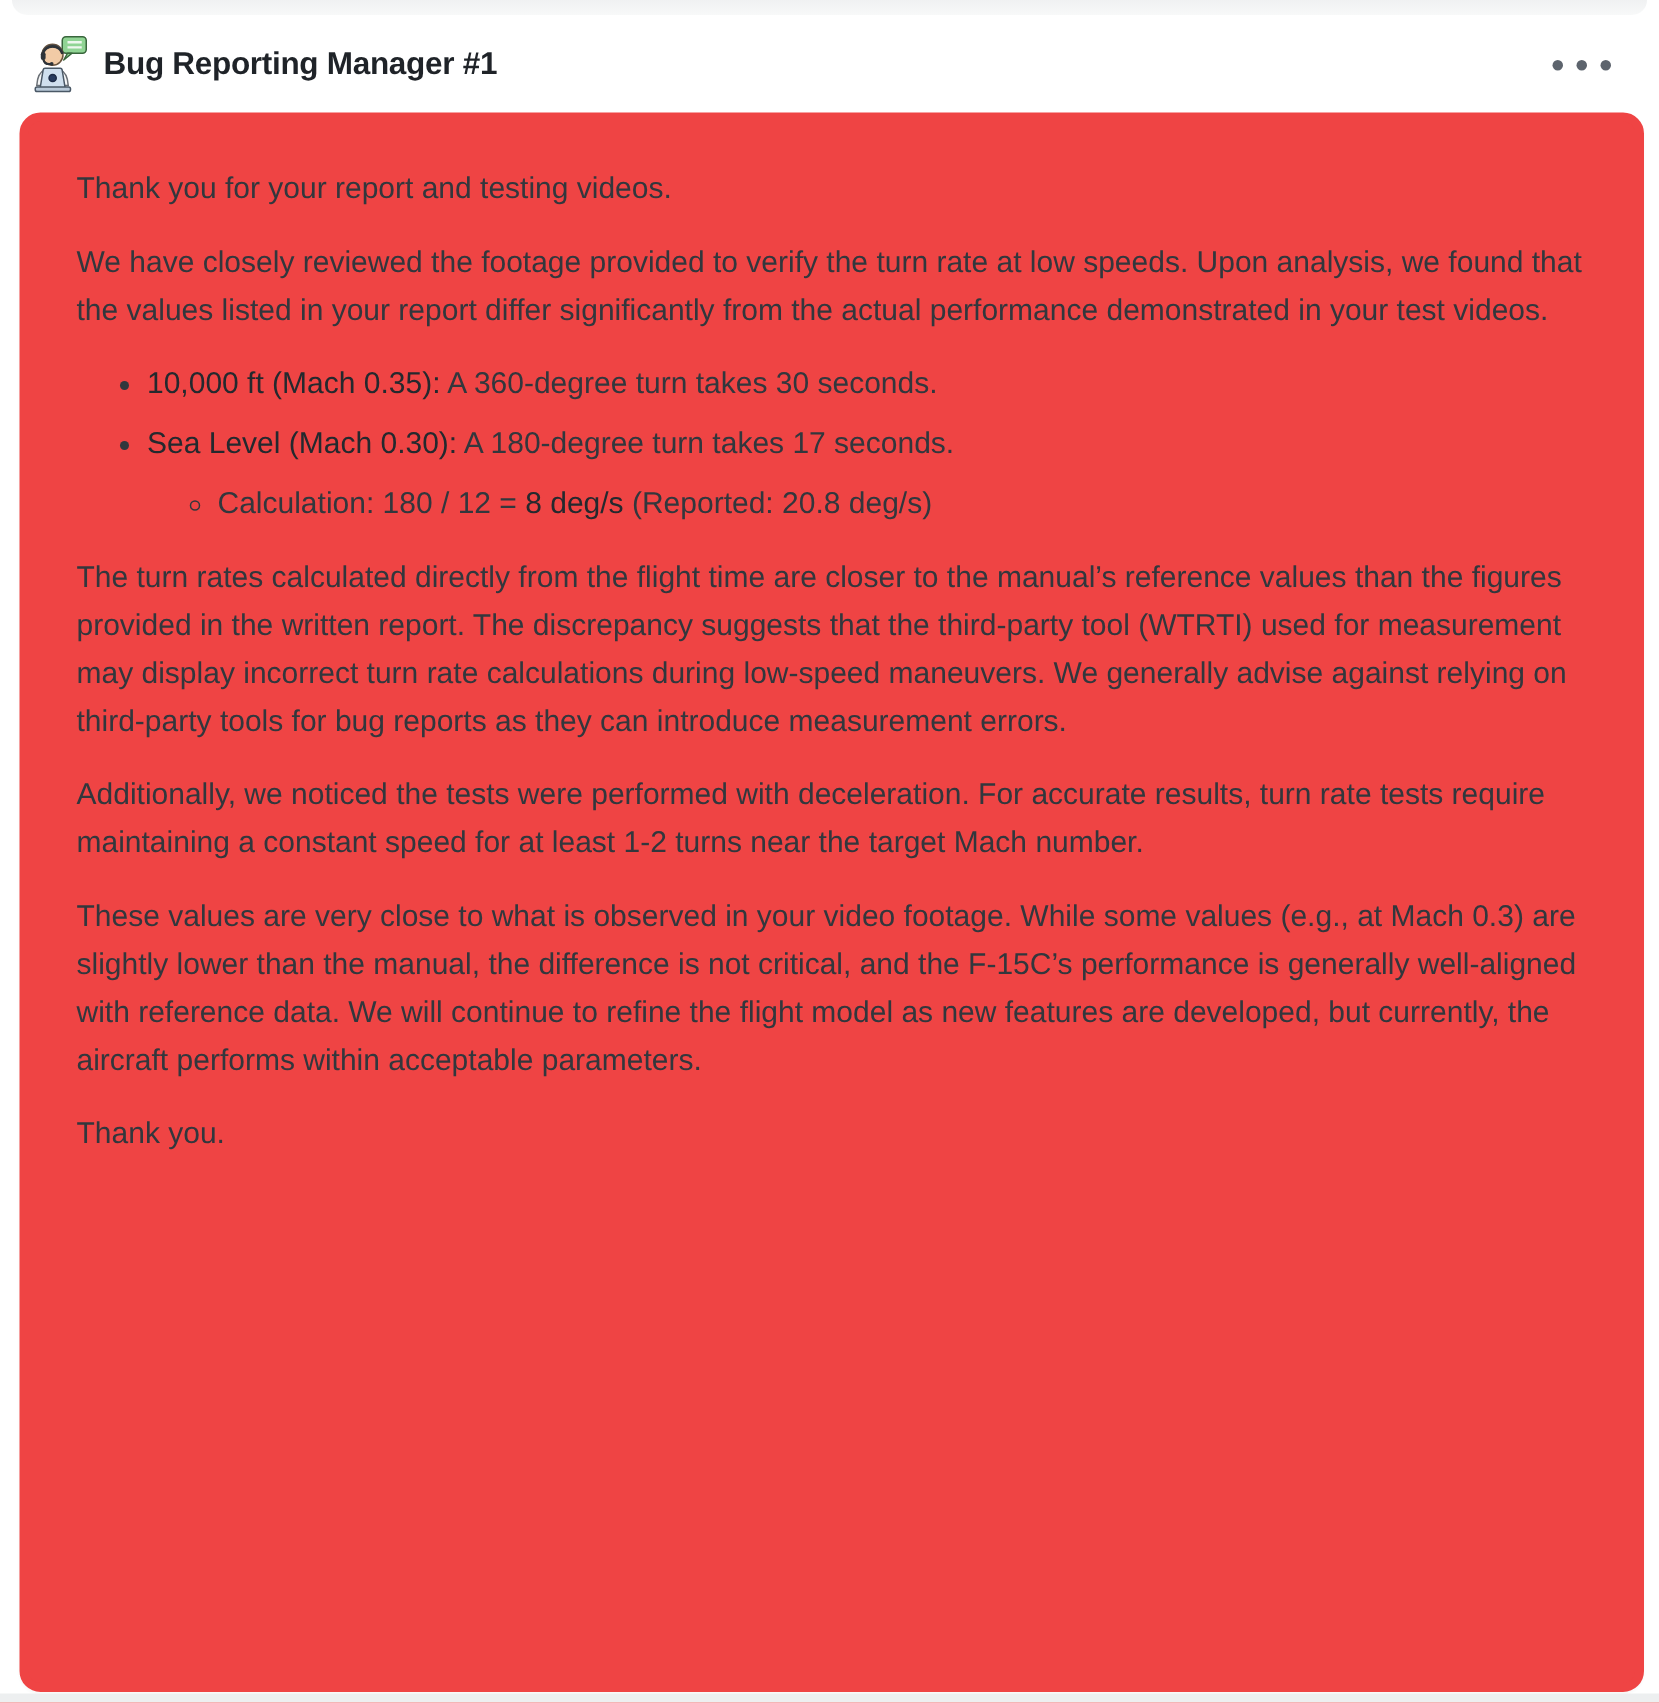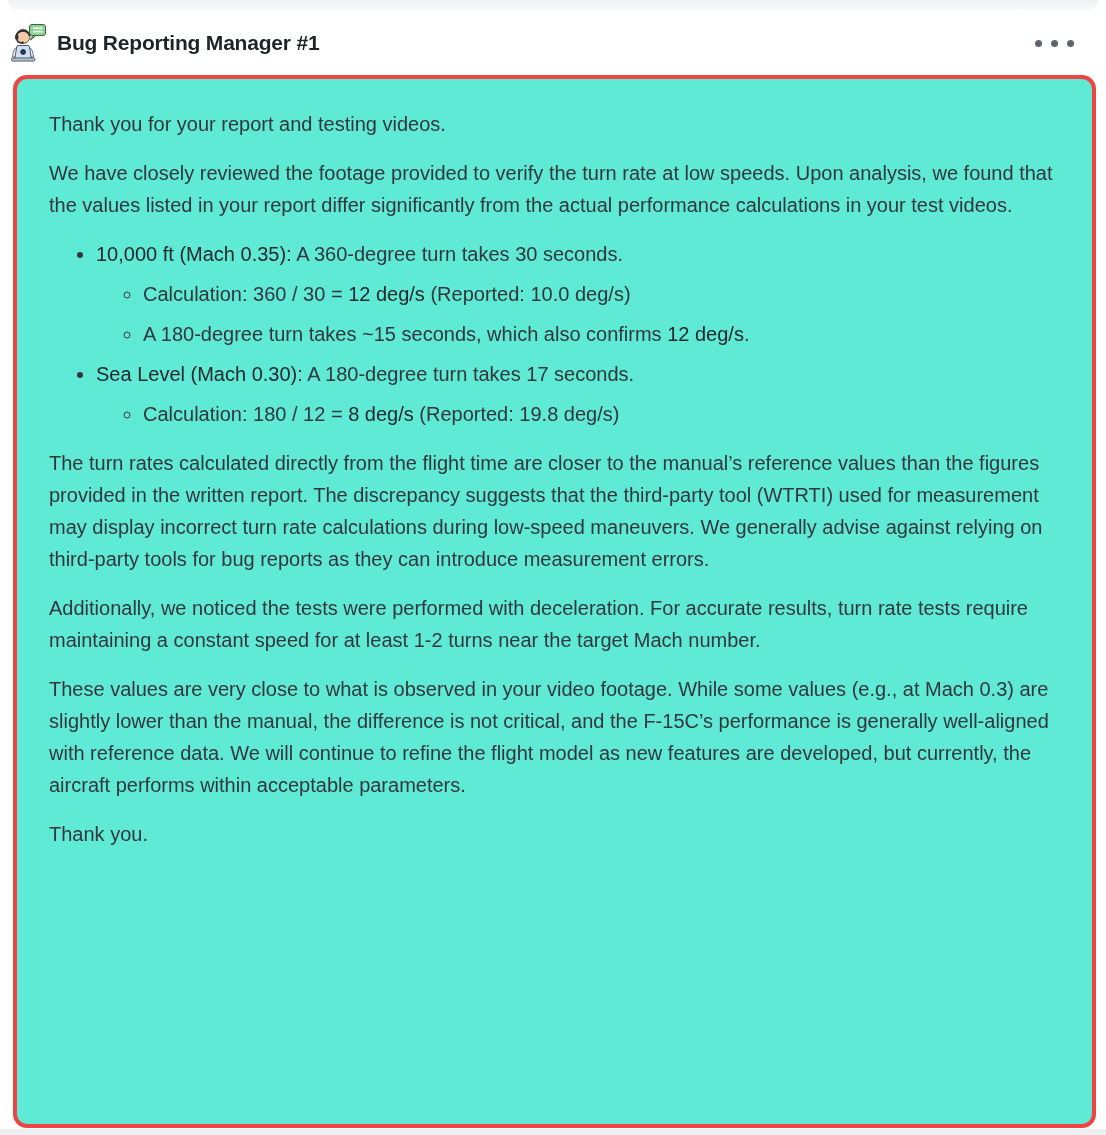--- a/index.html
+++ b/index.html
@@ -14,40 +14,40 @@
     position:absolute;top:0;left:8px;right:8px;height:10px;
     background:linear-gradient(#f0f1f2,#f8f9f9);
     border-radius:0 0 10px 10px;
   }
   
   .bottom-band{
     position:absolute;top:1129px;left:0;right:0;height:6px;
     background:#edeff0;
   }
   .comment-header{
-    position:absolute;top:20px;left:8px;right:30px;height:46px;
+    position:absolute;top:20px;left:20px;right:30px;height:46px;
     display:flex;align-items:center;gap:9px;text-align:right;
   }
   .avatar{width:40px;height:40px;flex:0 0 auto;cursor:pointer;}
   .author{
     font-size:21px;font-weight:700;color:#1f2328;letter-spacing:-0.2px;
     cursor:pointer;white-space:nowrap;
   }
   .meta{
     font-size:21px;color:#8a929b;letter-spacing:-0.1px;white-space:nowrap;
   }
   .kebab{
     margin-left:auto;display:flex;gap:9px;align-items:center;
     padding:6px 2px;cursor:pointer;border:none;background:none;
   }
   .kebab .dot{width:7px;height:7px;border-radius:50%;background:#5d646d;}
   .comment-box{
     position:absolute;top:75px;left:13px;width:1083px;height:1053px;
     box-sizing:border-box;overflow:hidden;
-    background:#5eead4;border:4px solid #ef4444;border-radius:14px;
+    background:#ef4444;border:6px solid #ef4444;border-radius:14px;
     box-shadow:0 1px 2px rgba(0,0,0,0.03);
     padding:12px 32px 8px 32px;
     font-size:20px;line-height:32px;color:#32373d;
   }
   .comment-box p{margin:17px 0;}
   .comment-box ul{margin:17px 0;padding-left:47px;list-style:disc;}
   .comment-box ul ul{margin:8px 0;padding-left:47px;list-style:circle;}
   .comment-box li{margin:8px 0;}
   .comment-box strong{font-weight:400;color:#24292e;}
 </style>
@@ -84,34 +84,30 @@
   <span class="author">Bug Reporting Manager #1</span>
   <button class="kebab" aria-label="more options">
     <span class="dot"></span>
     <span class="dot"></span>
     <span class="dot"></span>
   </button>
 </div>
 
 <div class="comment-box">
   <p>Thank you for your report and testing videos.</p>
-  <p>We have closely reviewed the footage provided to verify the turn rate at low speeds. Upon analysis, we found that the values listed in your report differ significantly from the actual performance calculations in your test videos.</p>
+  <p>We have closely reviewed the footage provided to verify the turn rate at low speeds. Upon analysis, we found that the values listed in your report differ significantly from the actual performance demonstrated in your test videos.</p>
 
   <ul>
     <li>
       <strong>10,000 ft (Mach 0.35):</strong><span> A 360-degree turn takes 30 seconds.</span>
-      <ul>
-        <li><span>Calculation: 360 / 30 = </span><strong>12 deg/s</strong><span> (Reported: 10.0 deg/s)</span></li>
-        <li><span>A 180-degree turn takes ~15 seconds, which also confirms </span><strong>12 deg/s</strong><span>.</span></li>
-      </ul>
     </li>
     <li>
       <strong>Sea Level (Mach 0.30):</strong><span> A 180-degree turn takes 17 seconds.</span>
       <ul>
-        <li><span>Calculation: 180 / 12 = </span><strong>8 deg/s</strong><span> (Reported: 19.8 deg/s)</span></li>
+        <li><span>Calculation: 180 / 12 = </span><strong>8 deg/s</strong><span> (Reported: 20.8 deg/s)</span></li>
       </ul>
     </li>
   </ul>
 
   <p>The turn rates calculated directly from the flight time are closer to the manual’s reference values than the figures provided in the written report. The discrepancy suggests that the third-party tool (WTRTI) used for measurement may display incorrect turn rate calculations during low-speed maneuvers. We generally advise against relying on third-party tools for bug reports as they can introduce measurement errors.</p>
   <p>Additionally, we noticed the tests were performed with deceleration. For accurate results, turn rate tests require maintaining a constant speed for at least 1-2 turns near the target Mach number.</p>
 
 
   <p>These values are very close to what is observed in your video footage. While some values (e.g., at Mach 0.3) are slightly lower than the manual, the difference is not critical, and the F-15C’s performance is generally well-aligned with reference data. We will continue to refine the flight model as new features are developed, but currently, the aircraft performs within acceptable parameters.</p>
   <p>Thank you.</p>

